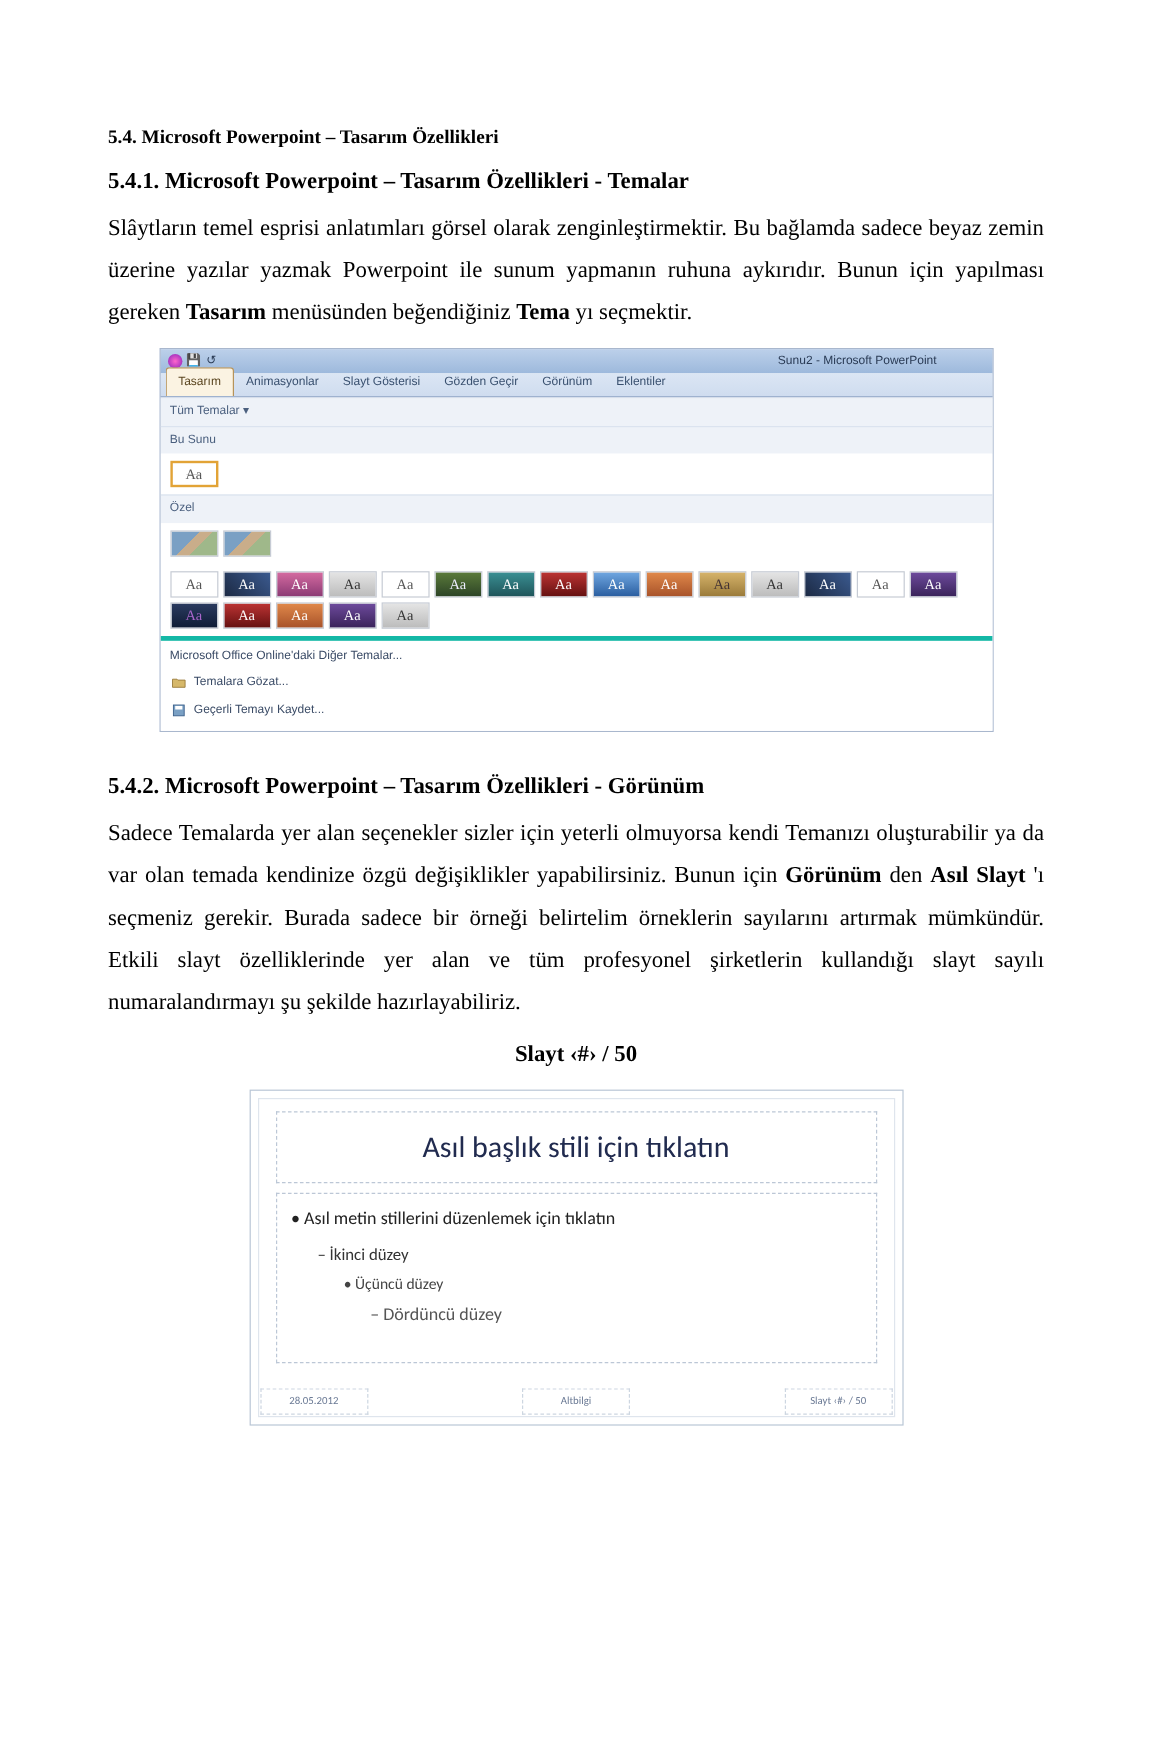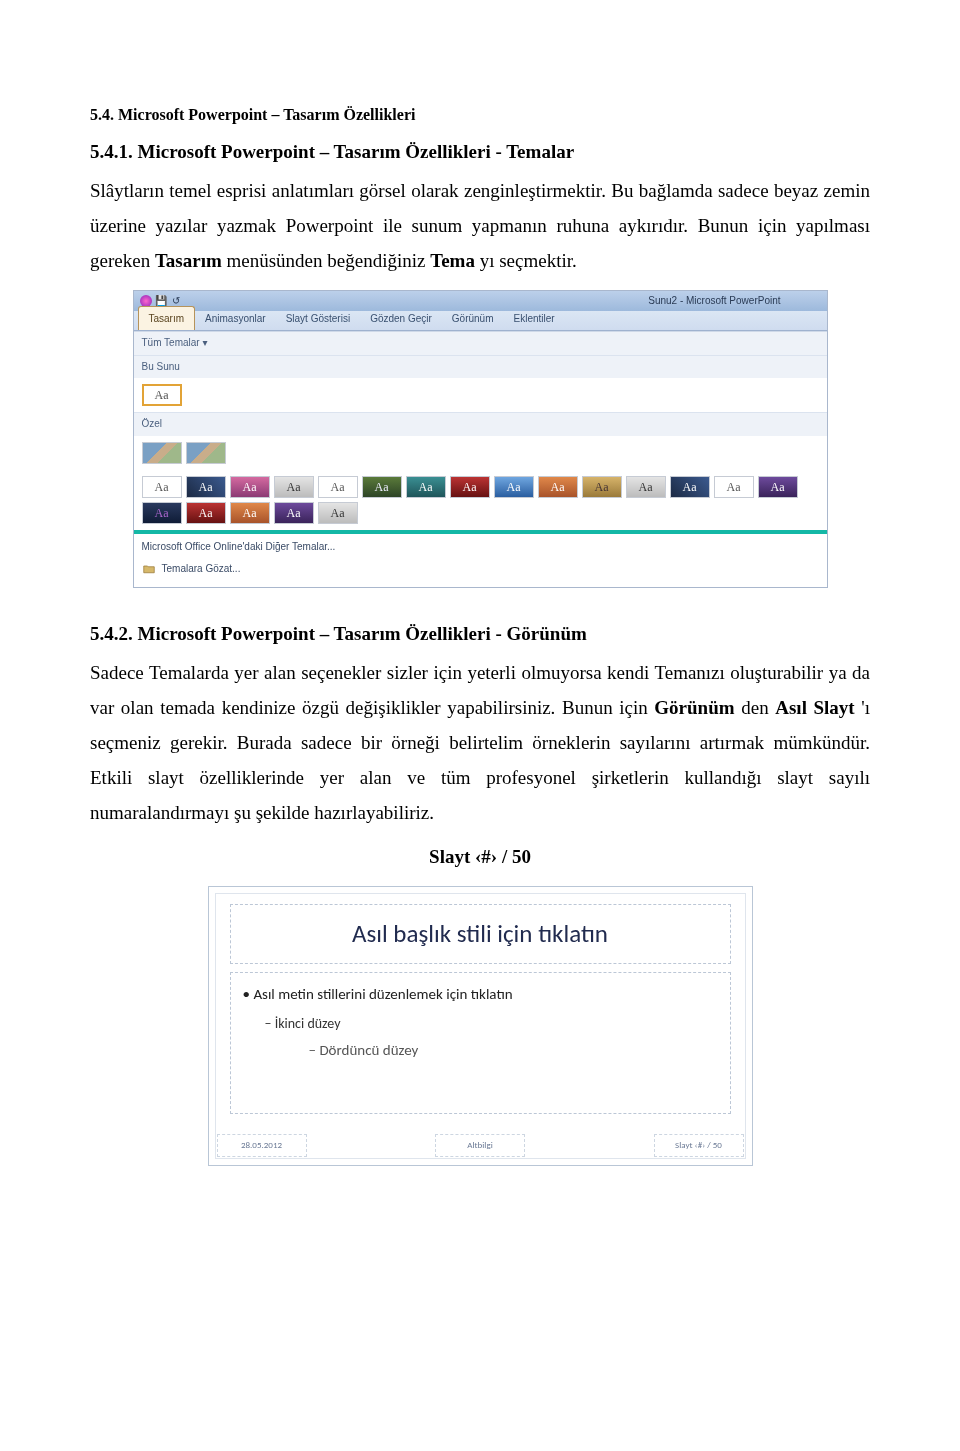--- a/index.html
+++ b/index.html
@@ -274,20 +274,29 @@
           <span>Microsoft Office Online'daki Diğer Temalar...</span>
         </div>
         <div class="pp-link-row">
           <span class="pp-icon">
             <svg viewBox="0 0 16 16">
                 <path fill="#d6b86a" stroke="#9a7a3a" d="M1 4h5l1 1h8v8H1z"></path>
               </svg>
           </span>
           <span>Temalara Gözat...</span>
         </div>
+        <div class="pp-link-row">
+          <span class="pp-icon">
+            <svg viewBox="0 0 16 16">
+                <rect x="2" y="2" width="12" height="12" fill="#7aa0c4" stroke="#3a5f8a"></rect>
+                <rect x="4" y="3" width="8" height="4" fill="#fff"></rect>
+              </svg>
+          </span>
+          <span>Geçerli Temayı Kaydet...</span>
+        </div>
       </div>
     </div>
   </div>
 </div>
 
 <p class="heading-2">5.4.2.   Microsoft Powerpoint – Tasarım Özellikleri - Görünüm</p>
 <p class="para">
   <span>Sadece Temalarda yer alan seçenekler sizler için yeterli olmuyorsa kendi Temanızı oluşturabilir ya da var olan temada kendinize özgü değişiklikler yapabilirsiniz. Bunun için </span>
   <span class="bold">Görünüm</span>
   <span>den </span>
@@ -300,20 +309,21 @@
 <div class="img-block" style="margin-bottom:7px;">
   <div class="slide-mock">
     <div class="slide-inner">
       <div class="slide-title-box">
         <div class="slide-title">Asıl başlık stili için tıklatın</div>
       </div>
       <div class="slide-body-box">
         <ul>
           <li class="lv1">Asıl metin stillerini düzenlemek için tıklatın</li>
           <li class="lv2">İkinci düzey</li>
+          <li class="lv3">Üçüncü düzey</li>
           <li class="lv4">Dördüncü düzey</li>
         </ul>
       </div>
     </div>
     <div class="slide-footrow">
       <div class="foot-box">28.05.2012</div>
       <div class="foot-box">Altbilgi</div>
       <div class="foot-box">Slayt ‹#› / 50</div>
     </div>
   </div>

